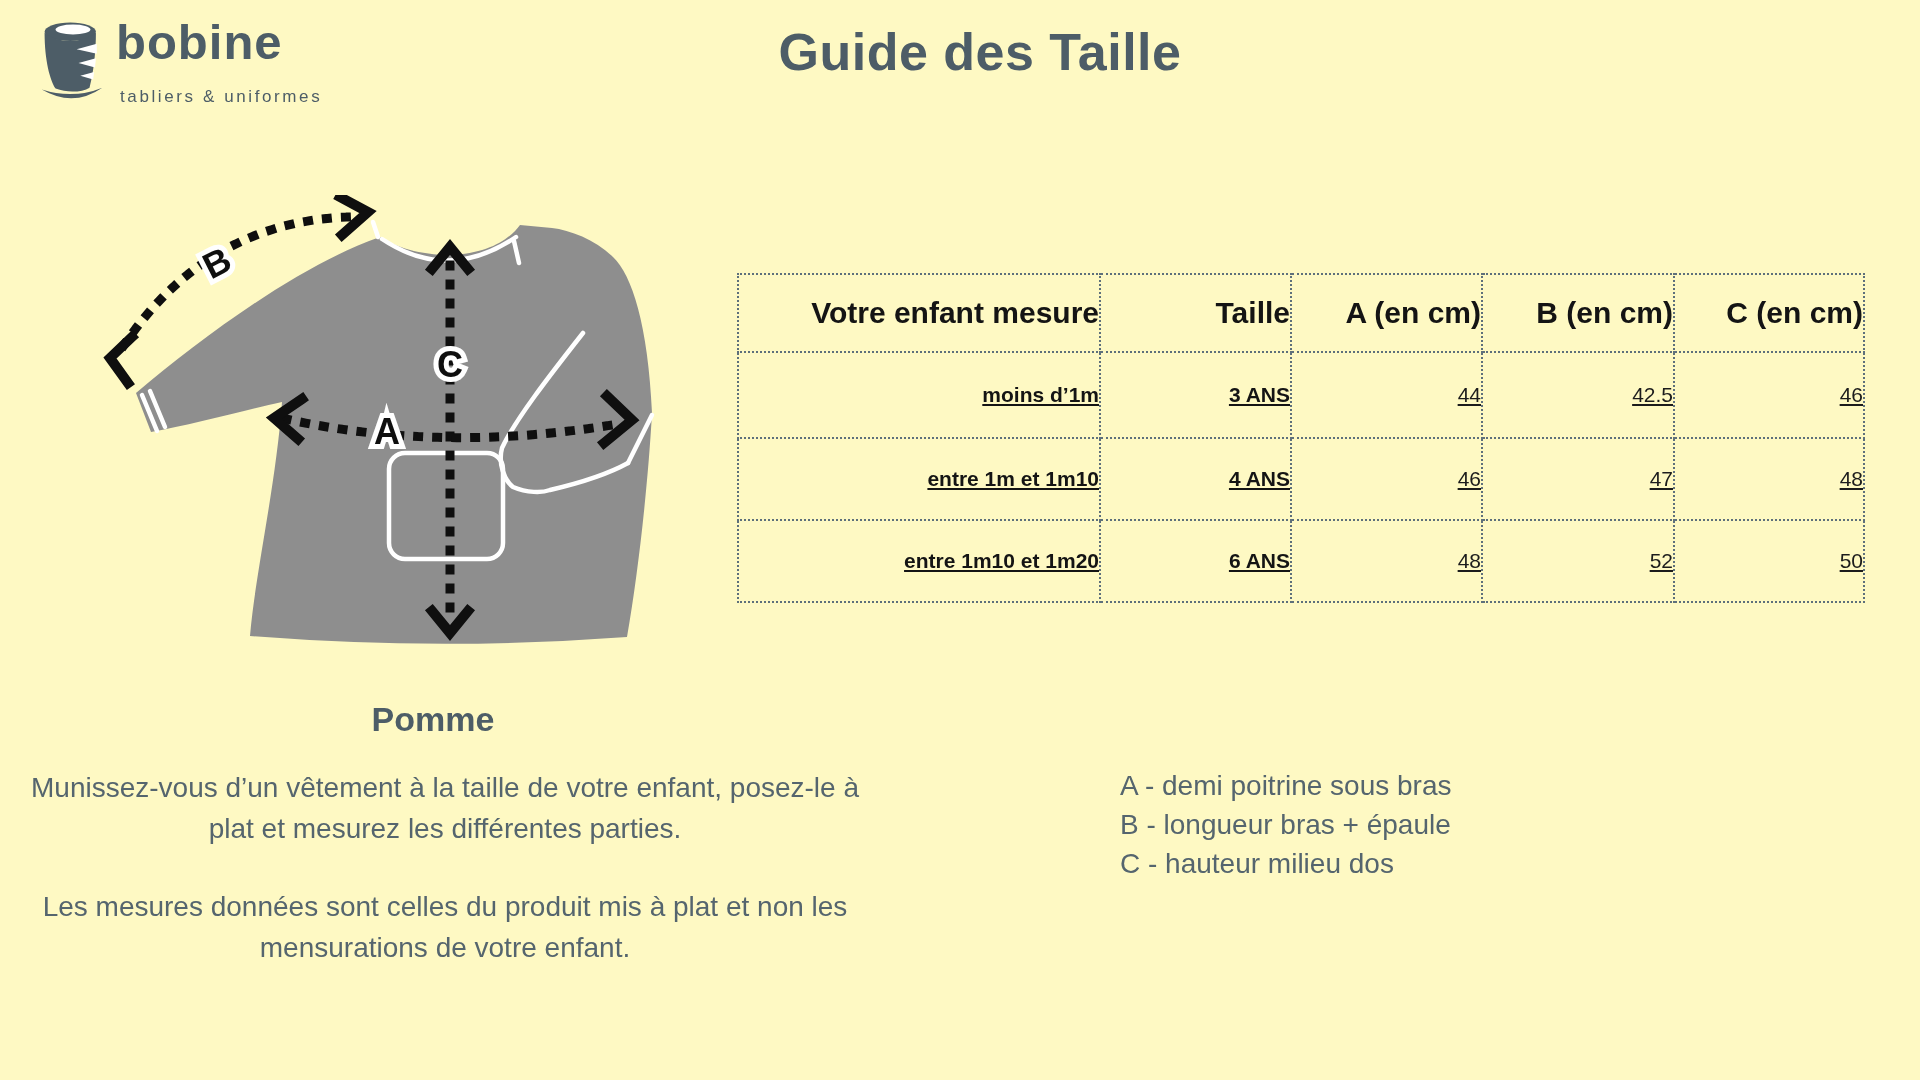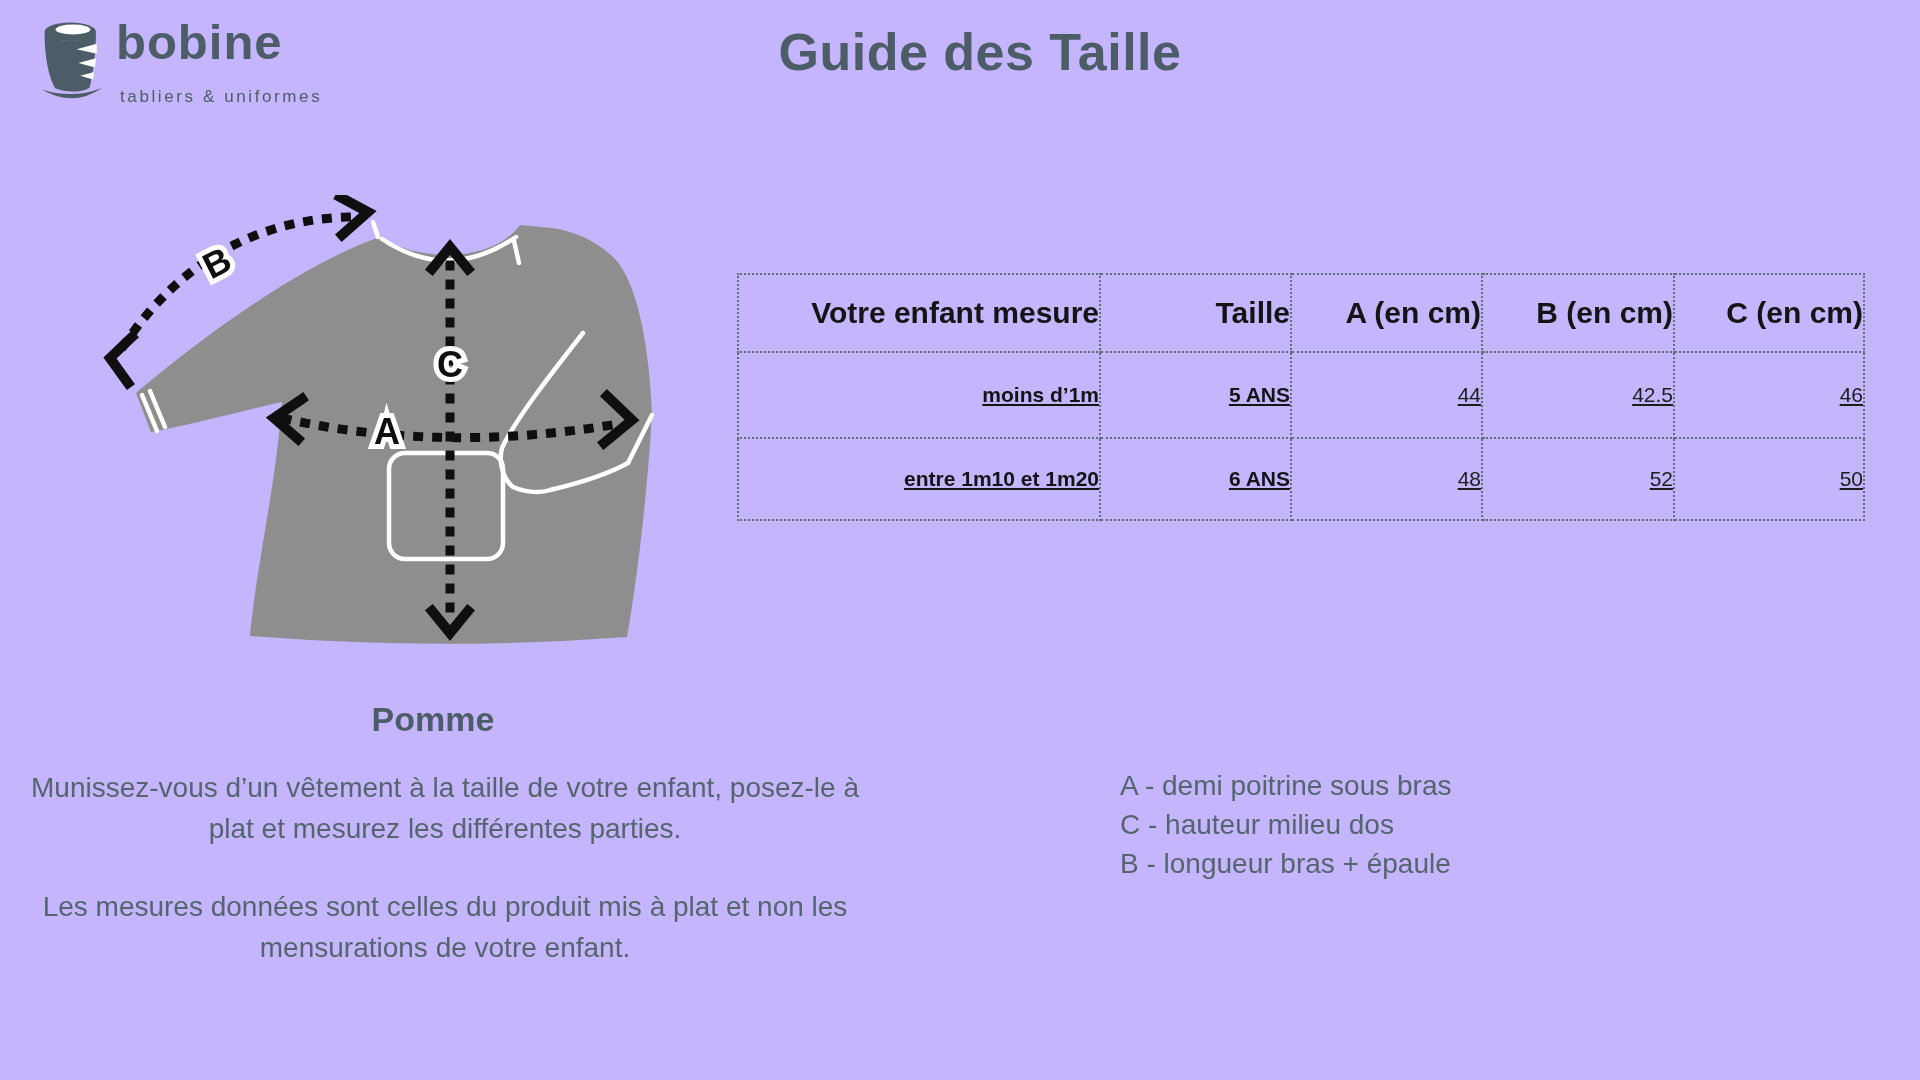--- a/index.html
+++ b/index.html
@@ -1,18 +1,18 @@
 <!DOCTYPE html>
 <html><head>
 <meta charset="utf-8">
 <style>
   * { margin:0; padding:0; box-sizing:border-box; }
   html,body { width:1920px; height:1080px; background:#ffffff; overflow:hidden;
               font-family:"Liberation Sans", sans-serif; }
-  .stage { position:relative; width:1920px; height:1080px; background:#c4b5fd; }
+  .stage { position:relative; width:1920px; height:1080px; background:#fef9c3; }
 
   
   .logo { position:absolute; left:40px; top:16px; display:flex; align-items:flex-start; gap:10px; }
   .logo svg { display:block; }
   .logo-text { display:flex; flex-direction:column; padding-top:2px; }
   .logo-name { font-size:49px; font-weight:700; color:#4d5d67; letter-spacing:1px; line-height:1.0; }
   .logo-tagline { font-size:17px; font-weight:400; color:#4d5d67; letter-spacing:2.6px; margin-top:20px; padding-left:4px; }
 
   
   .page-title { position:absolute; left:700px; top:22px; width:560px; text-align:center;
@@ -136,40 +136,47 @@
           <th>Votre enfant mesure</th>
           <th>Taille</th>
           <th>A (en cm)</th>
           <th>B (en cm)</th>
           <th>C (en cm)</th>
         </tr>
       </thead>
       <tbody>
         <tr>
           <td class="c-strong">moins d’1m</td>
-          <td class="c-strong">5 ANS</td>
+          <td class="c-strong">3 ANS</td>
           <td>44</td>
           <td>42.5</td>
           <td>46</td>
+        </tr>
+        <tr>
+          <td class="c-strong">entre 1m et 1m10</td>
+          <td class="c-strong">4 ANS</td>
+          <td>46</td>
+          <td>47</td>
+          <td>48</td>
         </tr>
         <tr>
           <td class="c-strong">entre 1m10 et 1m20</td>
           <td class="c-strong">6 ANS</td>
           <td>48</td>
           <td>52</td>
           <td>50</td>
         </tr>
       </tbody>
     </table>
   </div>
 
   <div class="notes">
     <p>Munissez-vous d’un vêtement à la taille de votre enfant, posez-le à plat et mesurez les différentes parties.</p>
     <p>Les mesures données sont celles du produit mis à plat et non les mensurations de votre enfant.</p>
   </div>
 
   <div class="legend">
     <div>A - demi poitrine sous bras</div>
+    <div>B - longueur bras + épaule</div>
     <div>C - hauteur milieu dos</div>
-    <div>B - longueur bras + épaule</div>
   </div>
 
 </div>
 
 </body></html>

